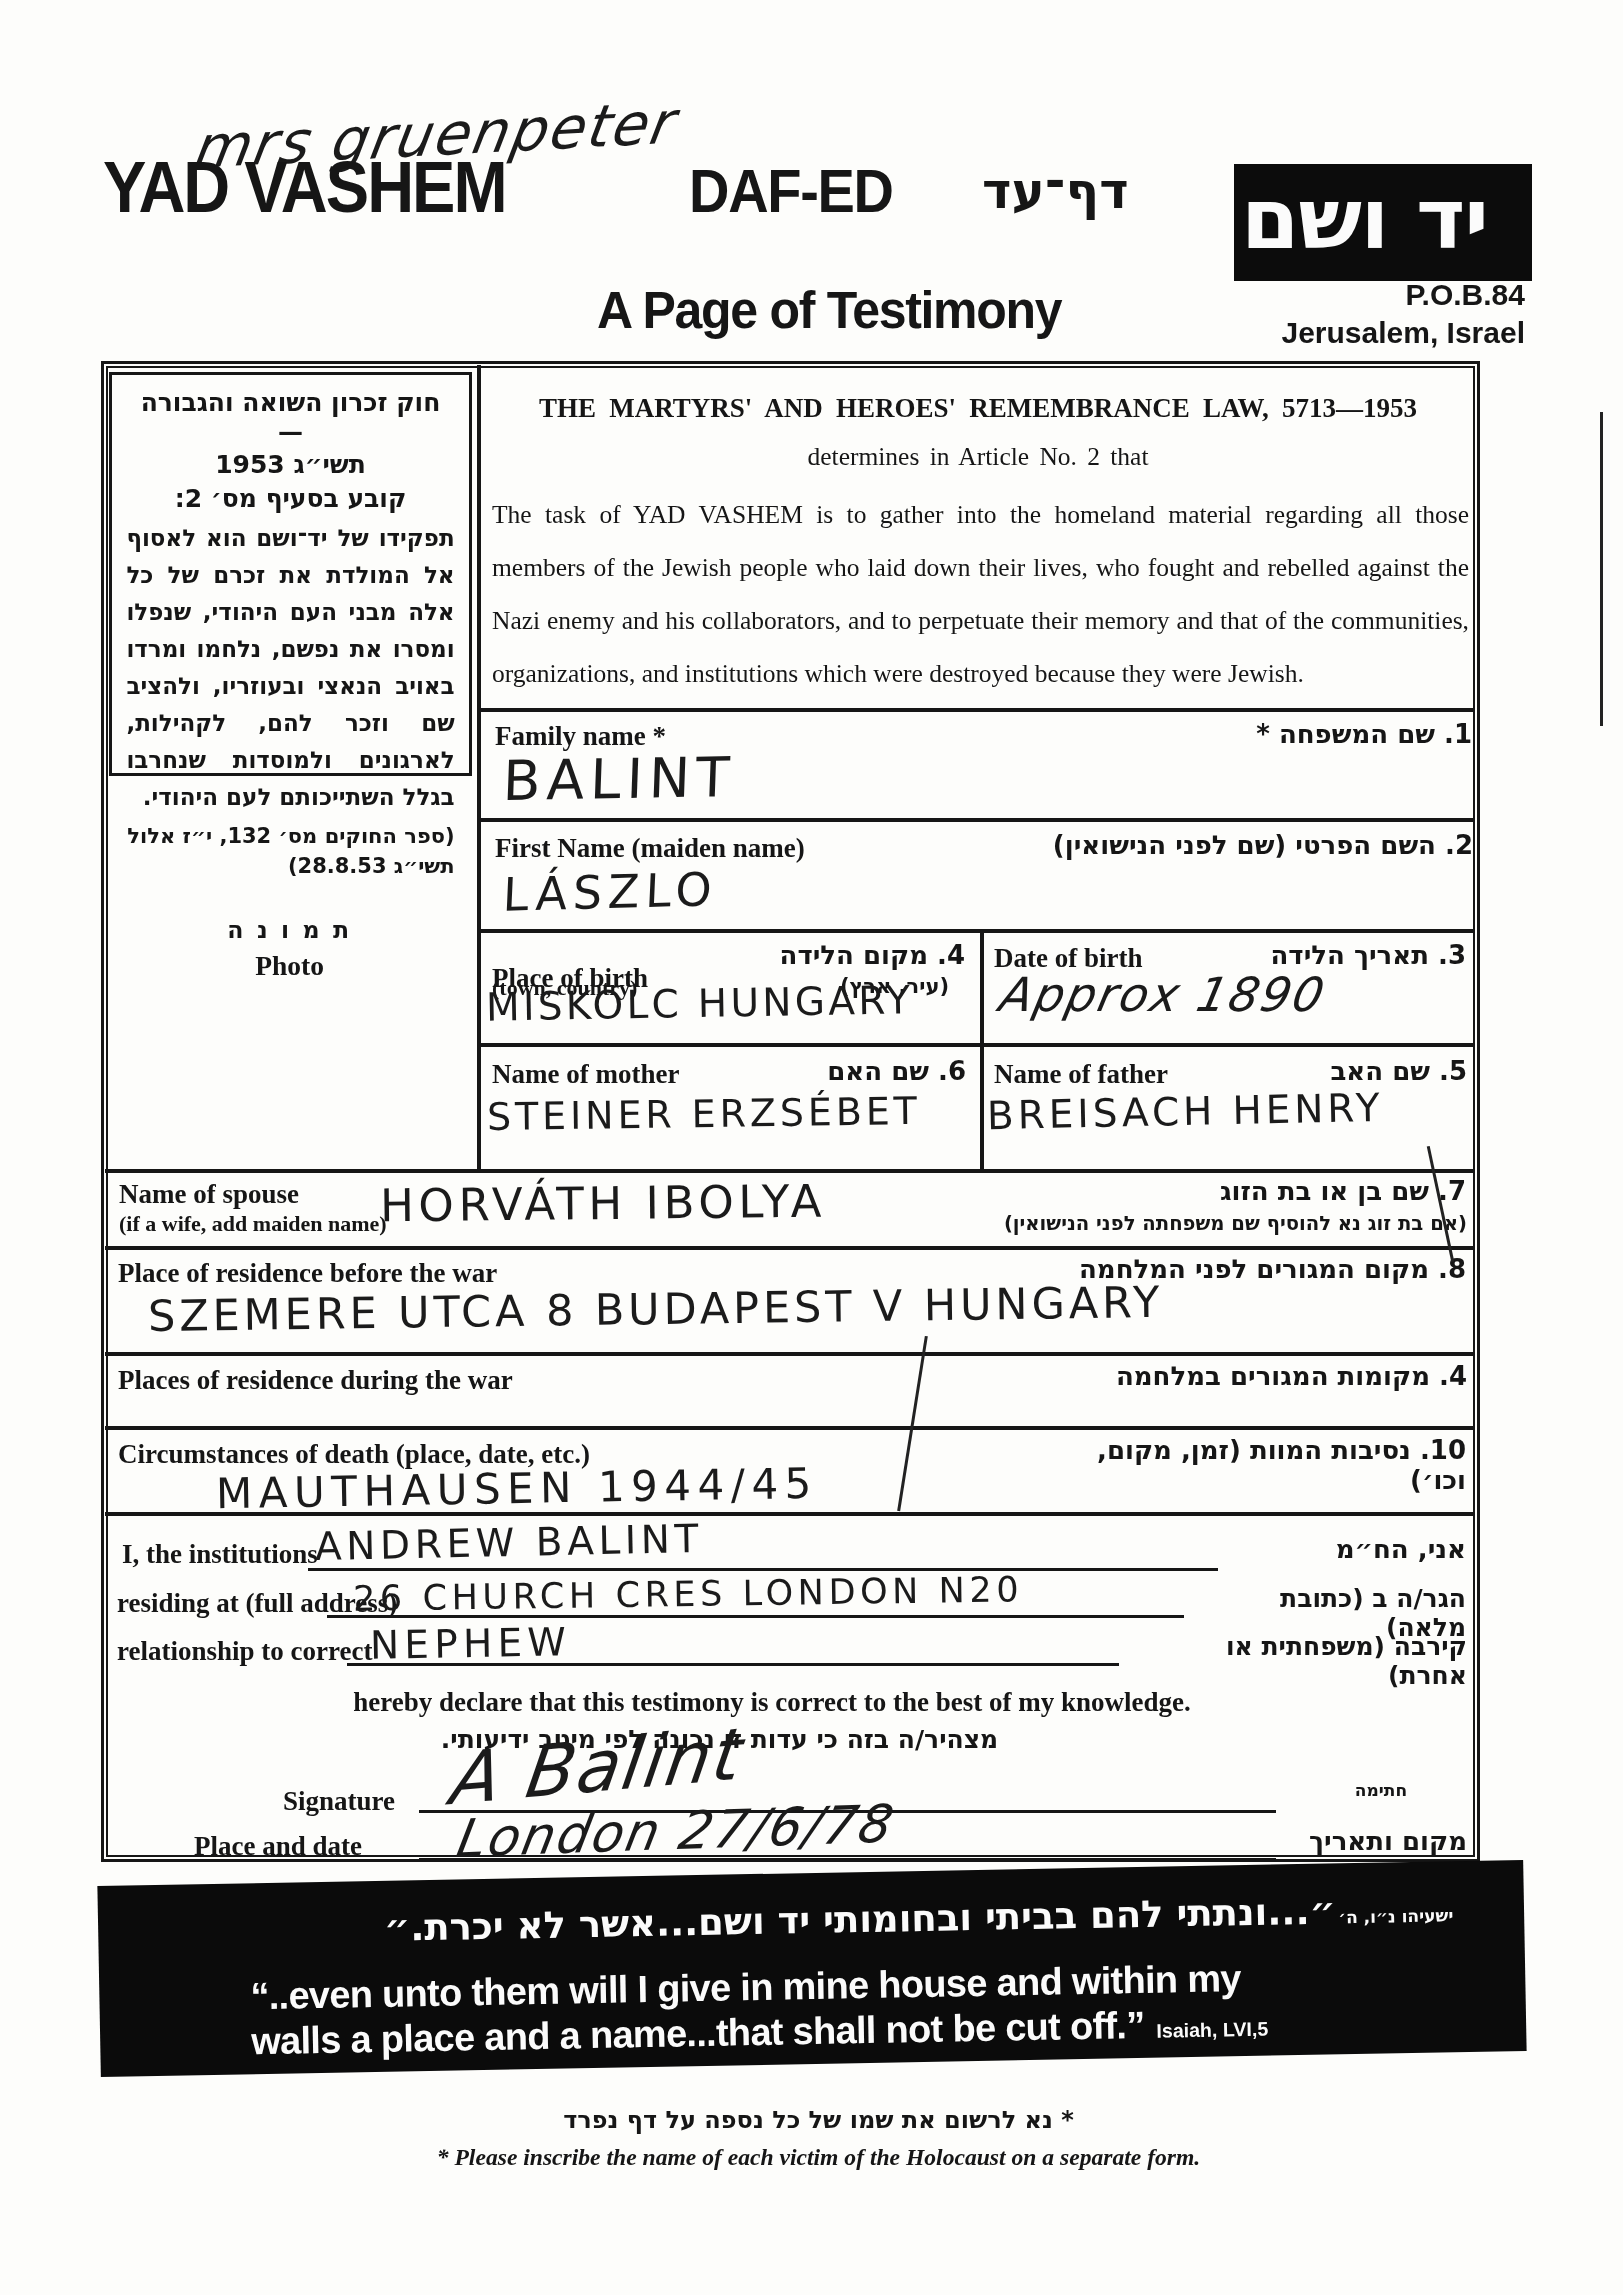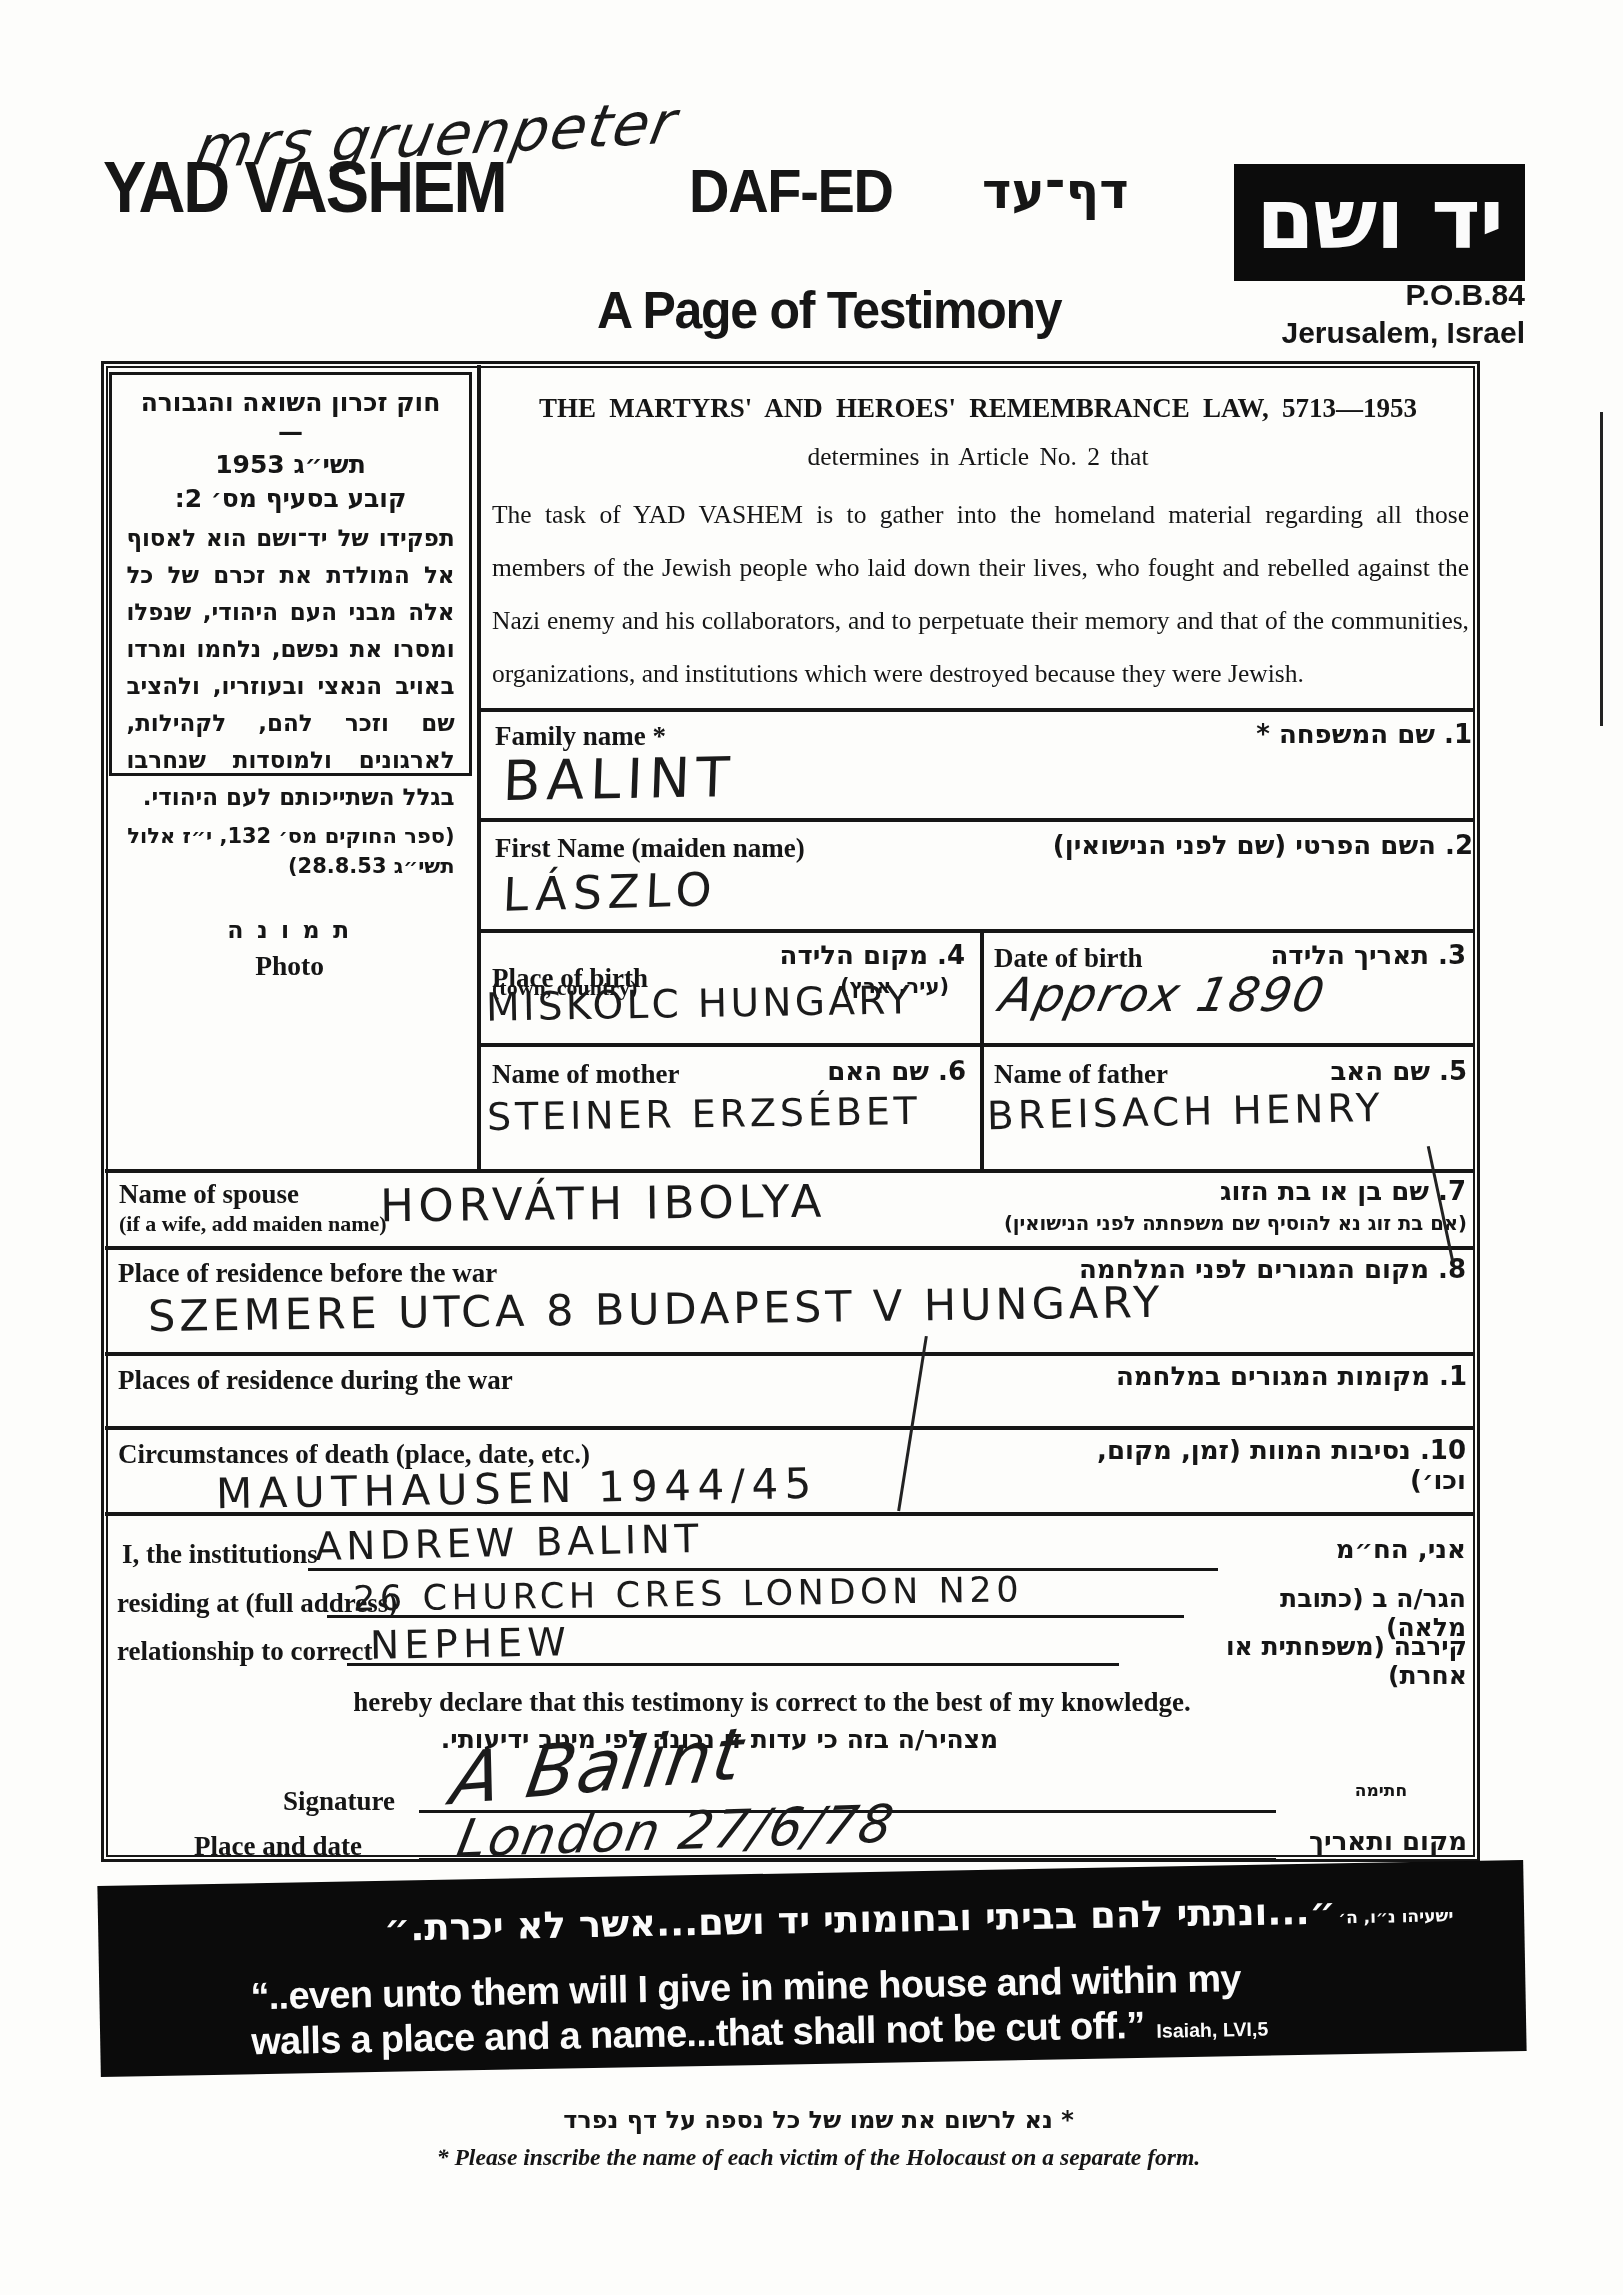--- a/index.html
+++ b/index.html
@@ -16,21 +16,21 @@
            letter-spacing:2px;color:#1b1b1b;white-space:nowrap;}
   
   .hline{background:#161616;height:3.9px;}
   .vline{background:#161616;width:3.9px;}
   .uline{background:#161616;height:2.6px;}
   .form-border{border:3.9px solid #161616;}
   .form-border:before{content:"";position:absolute;inset:2px;border:2px solid #161616;}
   .lawbox{border:3.3px solid #161616;}
   .banner{background:#0b0b0b;color:#fbfbfb;transform:rotate(-1.05deg);}
   .banner .heb{font-weight:bold;}
-  .logo{background:#0c0c0c;color:#fbfbfb;text-align:center;overflow:hidden;}
+  .logo{background:#0c0c0c;color:#fbfbfb;text-align:left;overflow:hidden;padding-left:7px;}
   .artifact{background:#222;}
 </style>
 </head>
 <body>
 
 <div class="page">
 
   <div class="abs cursive" style="left:196px;top:101px;font-size:58px;transform:rotate(-3deg) skewX(-14deg);">mrs gruenpeter</div>
 
   <div class="abs sansb" style="left:103px;top:145px;font-size:65px;letter-spacing:-2px;transform:scaleY(1.12);transform-origin:left top;">YAD VASHEM</div>
@@ -107,21 +107,21 @@
   <div class="abs serb" style="left:119px;top:1211px;font-size:22px;">(if a wife, add maiden name)</div>
   <div class="abs heb" style="left:1165px;top:1176px;width:301px;text-align:right;font-size:26px;">7. שם בן או בת הזוג</div>
   <div class="abs heb" style="left:812px;top:1212px;width:655px;text-align:right;font-size:19.6px;">(אם בת זוג נא להוסיף שם משפחתה לפני הנישואין)</div>
   <div class="abs hand" style="left:380px;top:1177px;font-size:45px;letter-spacing:4.6px;transform:rotate(-0.6deg);">HORVÁTH IBOLYA</div>
 
   <div class="abs serb" style="left:118px;top:1258px;font-size:27px;">Place of residence before the war</div>
   <div class="abs heb" style="left:1060px;top:1254px;width:406px;text-align:right;font-size:26px;">8. מקום המגורים לפני המלחמה</div>
   <div class="abs hand" style="left:148px;top:1284px;font-size:43px;letter-spacing:3.9px;transform:rotate(-0.8deg);">SZEMERE UTCA 8   BUDAPEST V   HUNGARY</div>
 
   <div class="abs serb" style="left:118px;top:1365px;font-size:27px;">Places of residence during the war</div>
-  <div class="abs heb" style="left:1100px;top:1361px;width:367px;text-align:right;font-size:26px;">1. מקומות המגורים במלחמה</div>
+  <div class="abs heb" style="left:1100px;top:1361px;width:367px;text-align:right;font-size:26px;">4. מקומות המגורים במלחמה</div>
   <div class="abs hand" style="left:196px;top:1388px;font-size:37px;"></div>
 
   <div class="abs serb" style="left:118px;top:1439px;font-size:27px;">Circumstances of death (place, date, etc.)</div>
   <div class="abs heb" style="left:1047px;top:1435px;width:419px;text-align:right;font-size:26px;">10. נסיבות המוות (זמן, מקום, וכו׳)</div>
   <div class="abs hand" style="left:216px;top:1464px;font-size:42px;letter-spacing:6.5px;transform:rotate(-1deg);">MAUTHAUSEN  1944/45</div>
 
   <div class="abs serb" style="left:122px;top:1539px;font-size:27px;">I, the institutions</div>
   <div class="abs heb" style="left:1270px;top:1534px;width:196px;text-align:right;font-size:26px;">אני, הח״מ</div>
   <div class="abs hand" style="left:315px;top:1520px;font-size:39px;letter-spacing:4.6px;transform:rotate(-1.2deg);">ANDREW BALINT</div>
   <div class="abs uline" style="left:308px;top:1568px;width:910px;"></div>

